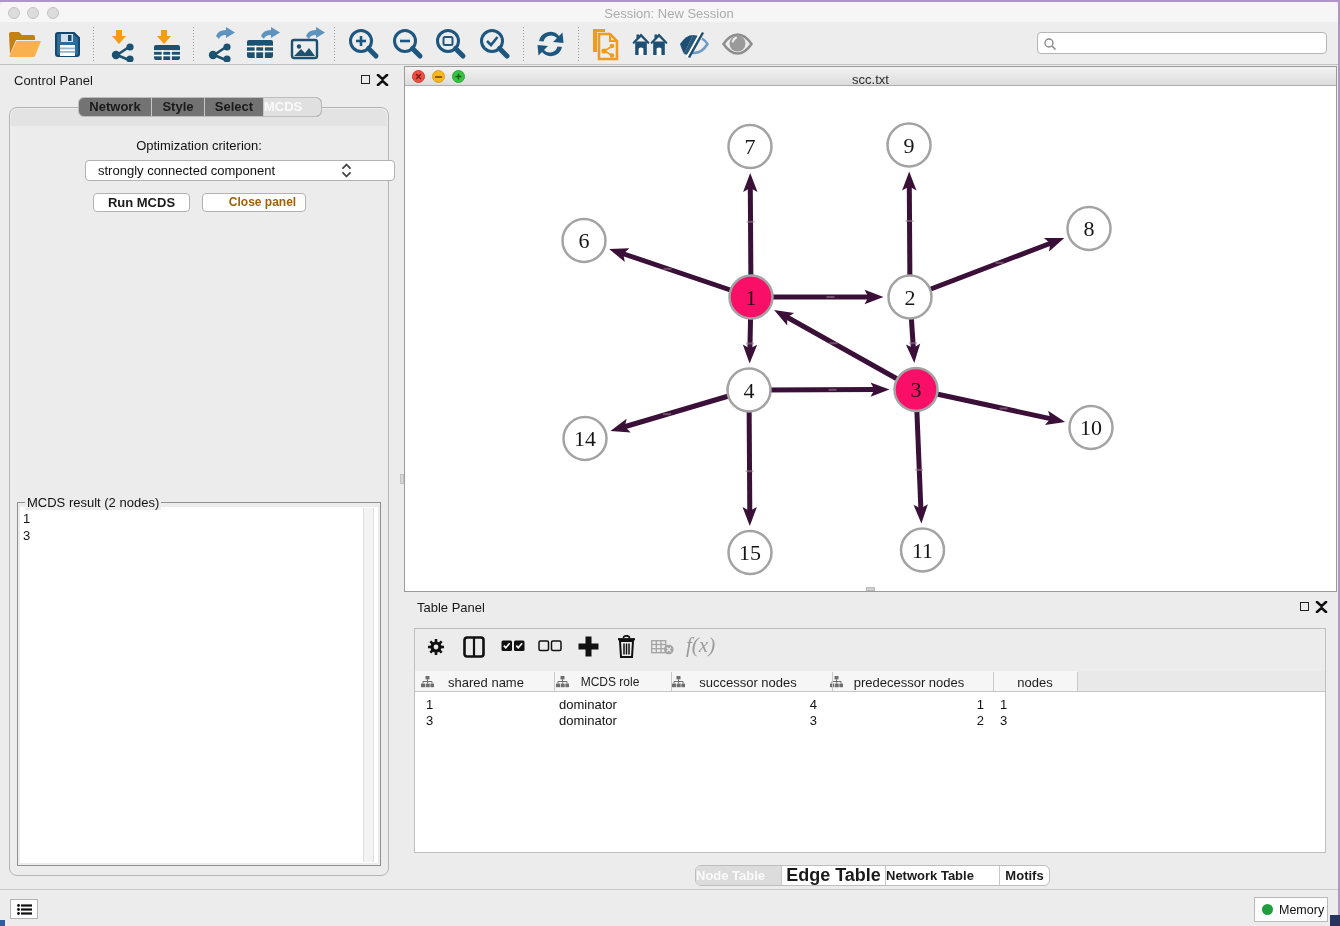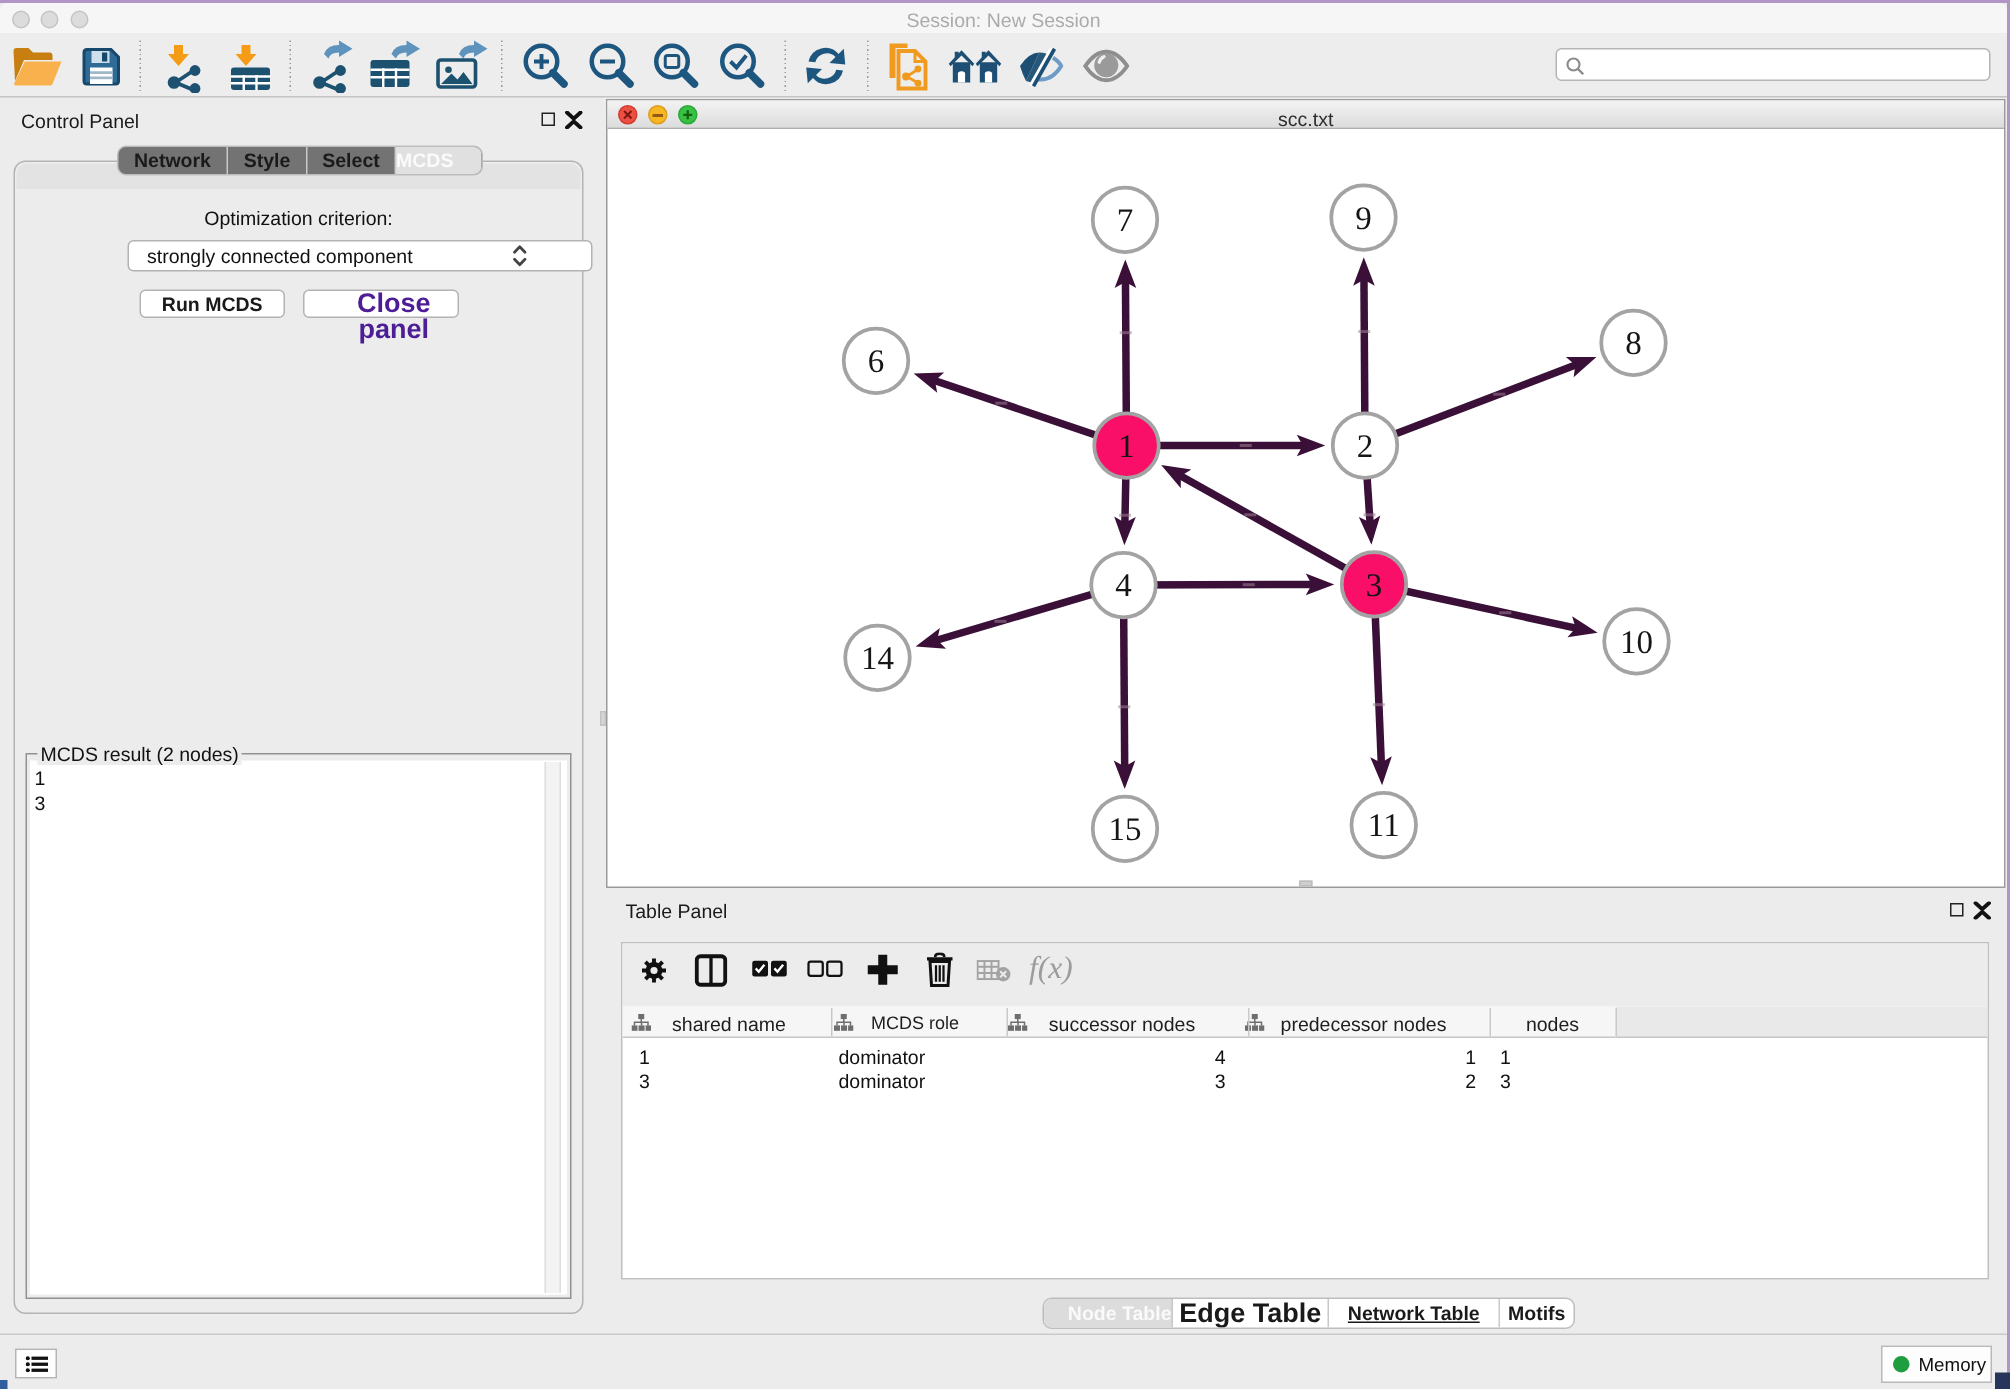--- a/index.html
+++ b/index.html
@@ -195,21 +195,21 @@
 </div>
 
 <div class="abs" style="left:0;top:138px;width:398px;text-align:center;font-size:13px;color:#111;">Optimization criterion:</div>
 
 <div class="abs" style="left:45px;top:160px;width:310px;height:21px;background:#fff;border:1px solid #b2b2b2;border-radius:4px;font-size:13px;color:#111;line-height:19px;padding-left:12px;margin-left:40px;">strongly connected component</div>
 <svg class="abs" style="left:341px;top:163px;" width="11" height="15" viewBox="0 0 11 15">
     <path d="M2 5.2 L5.5 1.5 L9 5.2 M2 9.8 L5.5 13.5 L9 9.8" stroke="#444" stroke-width="1.8" fill="none" stroke-linecap="round" stroke-linejoin="round"></path>
   </svg>
 
 <div class="abs" style="left:93px;top:193px;width:97px;height:19px;background:#fff;border:1px solid #b3b3b3;border-radius:4px;text-align:center;font-size:13px;font-weight:700;color:#1a1a1a;line-height:17px;">Run MCDS</div>
-<div class="abs" style="left:202px;top:193px;width:104px;height:19px;background:#fff;border:1px solid #b3b3b3;border-radius:4px;text-align:center;font-size:18px;font-weight:700;color:#4c1d95;line-height:17px;padding-left:17px;">Close panel</div>
+<div class="abs" style="left:202px;top:193px;width:104px;height:19px;background:#fff;border:1px solid #b3b3b3;border-radius:4px;text-align:center;font-size:12px;font-weight:700;color:#a16207;line-height:17px;padding-left:17px;">Close panel</div>
 
 <div class="abs" style="left:17px;top:502px;width:364px;height:364px;border:1px solid #919191;"></div>
 <div class="abs" style="left:20px;top:507px;width:358px;height:356px;background:#fff;"></div>
 <div class="abs" style="left:25px;top:495px;background:#ececec;padding:0 2px;font-size:13px;color:#111;">MCDS result (2 nodes)</div>
 <div class="abs" style="left:363px;top:508px;width:11px;height:354px;background:#f3f3f3;border-left:1px solid #dedede;border-right:1px solid #dedede;"></div>
 <div class="abs" style="left:23px;top:511px;font-size:13px;color:#111;line-height:16.5px;">1<br>3</div>
 
 <div class="abs" style="left:404px;top:66px;width:933px;height:526px;background:#fff;border:1px solid #9b9b9b;"></div>
 <div class="abs" style="left:405px;top:67px;width:931px;height:19px;background:linear-gradient(#f3f3f3,#dcdcdc);border-bottom:1px solid #adadad;"></div>
 <div class="abs" style="left:412px;top:70px;width:13px;height:13px;border-radius:50%;background:#ee4f43;border:0.5px solid #d23b30;"></div>
@@ -439,23 +439,23 @@
 <div class="abs" style="left:900px;top:697px;width:84px;text-align:right;">1</div>
 <div class="abs" style="left:1000px;top:697px;">1</div>
 <div class="abs" style="left:426px;top:713px;">3</div>
 <div class="abs" style="left:559px;top:713px;">dominator</div>
 <div class="abs" style="left:740px;top:713px;width:77px;text-align:right;">3</div>
 <div class="abs" style="left:900px;top:713px;width:84px;text-align:right;">2</div>
 <div class="abs" style="left:1000px;top:713px;">3</div>
 </div>
 
 <div class="abs" style="left:695px;top:865px;width:355px;height:21px;border:1px solid #bdbdbd;border-radius:6px;background:#fff;overflow:hidden;display:flex;">
-  <div style="width:86px;background:#dcdcdc;border-right:1px solid #c8c8c8;text-align:right;font-size:13px;font-weight:700;color:#fafafa;line-height:19px;">Node Table</div>
+  <div style="width:86px;background:#dcdcdc;border-right:1px solid #c8c8c8;text-align:left;font-size:13px;font-weight:700;color:#fafafa;line-height:19px;">Node Table</div>
   <div style="width:104px;border-right:1px solid #c8c8c8;text-align:center;font-size:18px;font-weight:700;color:#1a1a1a;line-height:19px;">Edge Table</div>
-  <div style="width:114px;border-right:1px solid #c8c8c8;text-align:center;font-size:13px;font-weight:700;color:#1a1a1a;line-height:19px;text-decoration:underline;">Network Table</div>
+  <div style="width:114px;border-right:1px solid #c8c8c8;font-size:13px;font-weight:700;color:#1a1a1a;line-height:19px;">Network Table</div>
   <div style="flex:1;text-align:center;font-size:13px;font-weight:700;color:#1a1a1a;line-height:19px;">Motifs</div>
 </div>
 
 <div class="abs" style="left:0;top:889px;width:1338px;height:1px;background:#c9c9c9;"></div>
 <div class="abs" style="left:10px;top:899px;width:28px;height:20px;background:#fdfdfd;border:1px solid #b5b5b5;"></div>
 <svg class="abs" style="left:17px;top:904px;" width="15" height="11" viewBox="0 0 15 11">
     <g fill="#111">
       <circle cx="1.5" cy="1.5" r="1.4"></circle>
       <circle cx="1.5" cy="5.5" r="1.4"></circle>
       <circle cx="1.5" cy="9.5" r="1.4"></circle>

